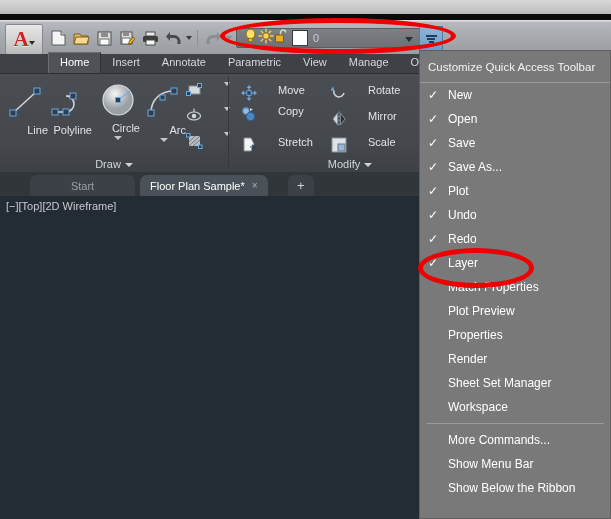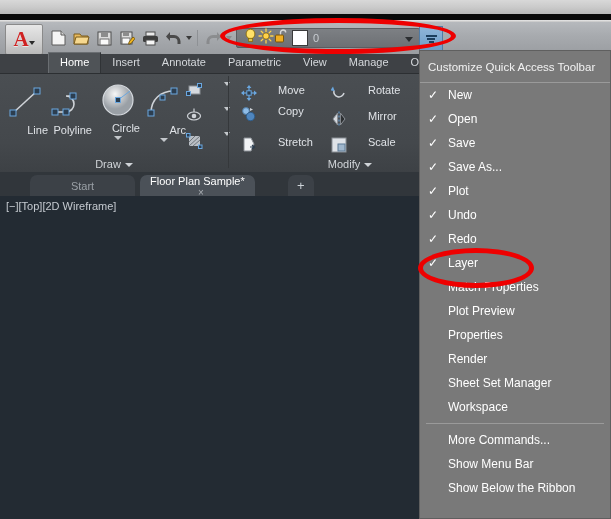--- a/index.html
+++ b/index.html
@@ -125,21 +125,21 @@
   .filetabs{
     position:absolute;left:0;top:172px;width:611px;height:24px;
     background:#31363b;border-bottom:1px solid #20242a;
   }
   .ftab{
     position:absolute;top:3px;height:21px;box-sizing:border-box;
     border-radius:7px 7px 0 0;display:flex;align-items:center;
     font-size:11px;padding:0 10px;
   }
   .ftab.inactive{background:#3c4147;color:#9aa0a6;}
-  .ftab.active{background:#4b5158;color:#ffffff;flex-direction:column;}
+  .ftab.active{background:#4b5158;color:#ffffff;}
   .ftab .xc{margin-left:7px;color:#a9aeb3;font-size:10px;}
   .ftab.plus{background:#3c4147;color:#cdd2d7;font-size:13px;padding:0 9px;border-radius:7px 7px 0 0;}
 
   
   .canvas{
     position:absolute;left:0;top:196px;width:611px;height:323px;
     background:#232b33;overflow:hidden;
   }
   .viewlabel{
     position:absolute;left:6px;top:4px;font-size:11px;color:#c5cad0;

